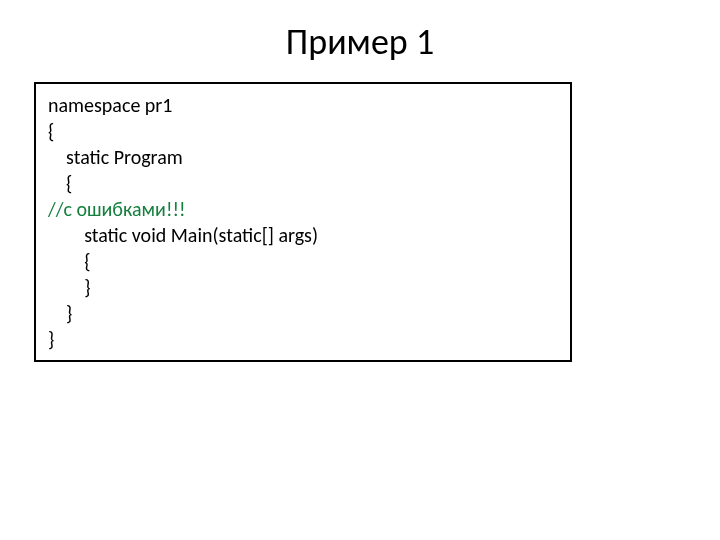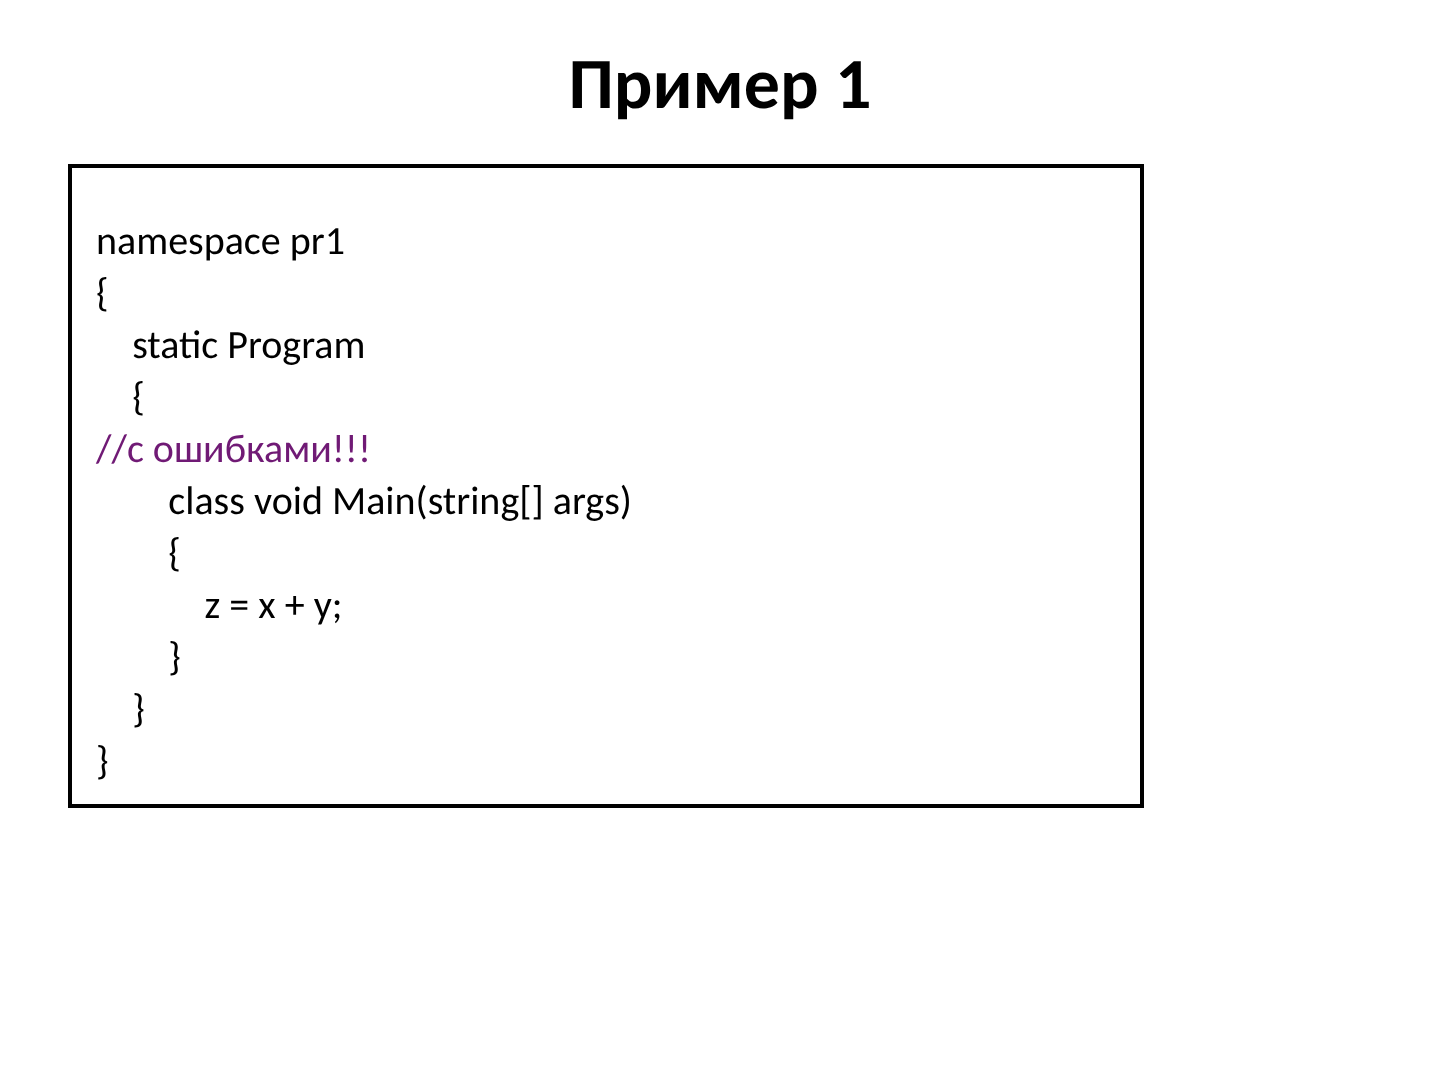--- a/index.html
+++ b/index.html
@@ -13,49 +13,48 @@
       background: #ffffff;
       font-family: Calibri, Arial, sans-serif;
       position: relative;
     }
     .title {
       text-align: center;
       font-size: 36px;
       color: #000000;
       padding-top: 20px;
       padding-bottom: 18px;
-      font-weight: bold;
+      font-weight: normal;
     }
     .code-box {
       margin-left: 34px;
       margin-right: 148px;
       border: 2px solid #000000;
-      padding: 24px 12px 8px 12px;
+      padding: 8px 12px 8px 12px;
       font-size: 20px;
       line-height: 1.3;
       color: #000000;
     }
     .code-line {
       white-space: pre;
       font-family: Calibri, Arial, sans-serif;
     }
     .error-comment {
-      color: #701a75;
+      color: #15803d;
     }
   </style>
 </head>
 <body>
 
 <div class="title">Пример 1</div>
 
 <div class="code-box">
   <div class="code-line">namespace pr1</div>
   <div class="code-line">{</div>
   <div class="code-line">    static Program</div>
   <div class="code-line">    {</div>
   <div class="code-line error-comment">//с ошибками!!!</div>
-  <div class="code-line">        class void Main(string[] args)</div>
+  <div class="code-line">        static void Main(static[] args)</div>
   <div class="code-line">        {</div>
-  <div class="code-line">            z = x + y;</div>
   <div class="code-line">        }</div>
   <div class="code-line">    }</div>
   <div class="code-line">}</div>
 </div>
 
 </body></html>

